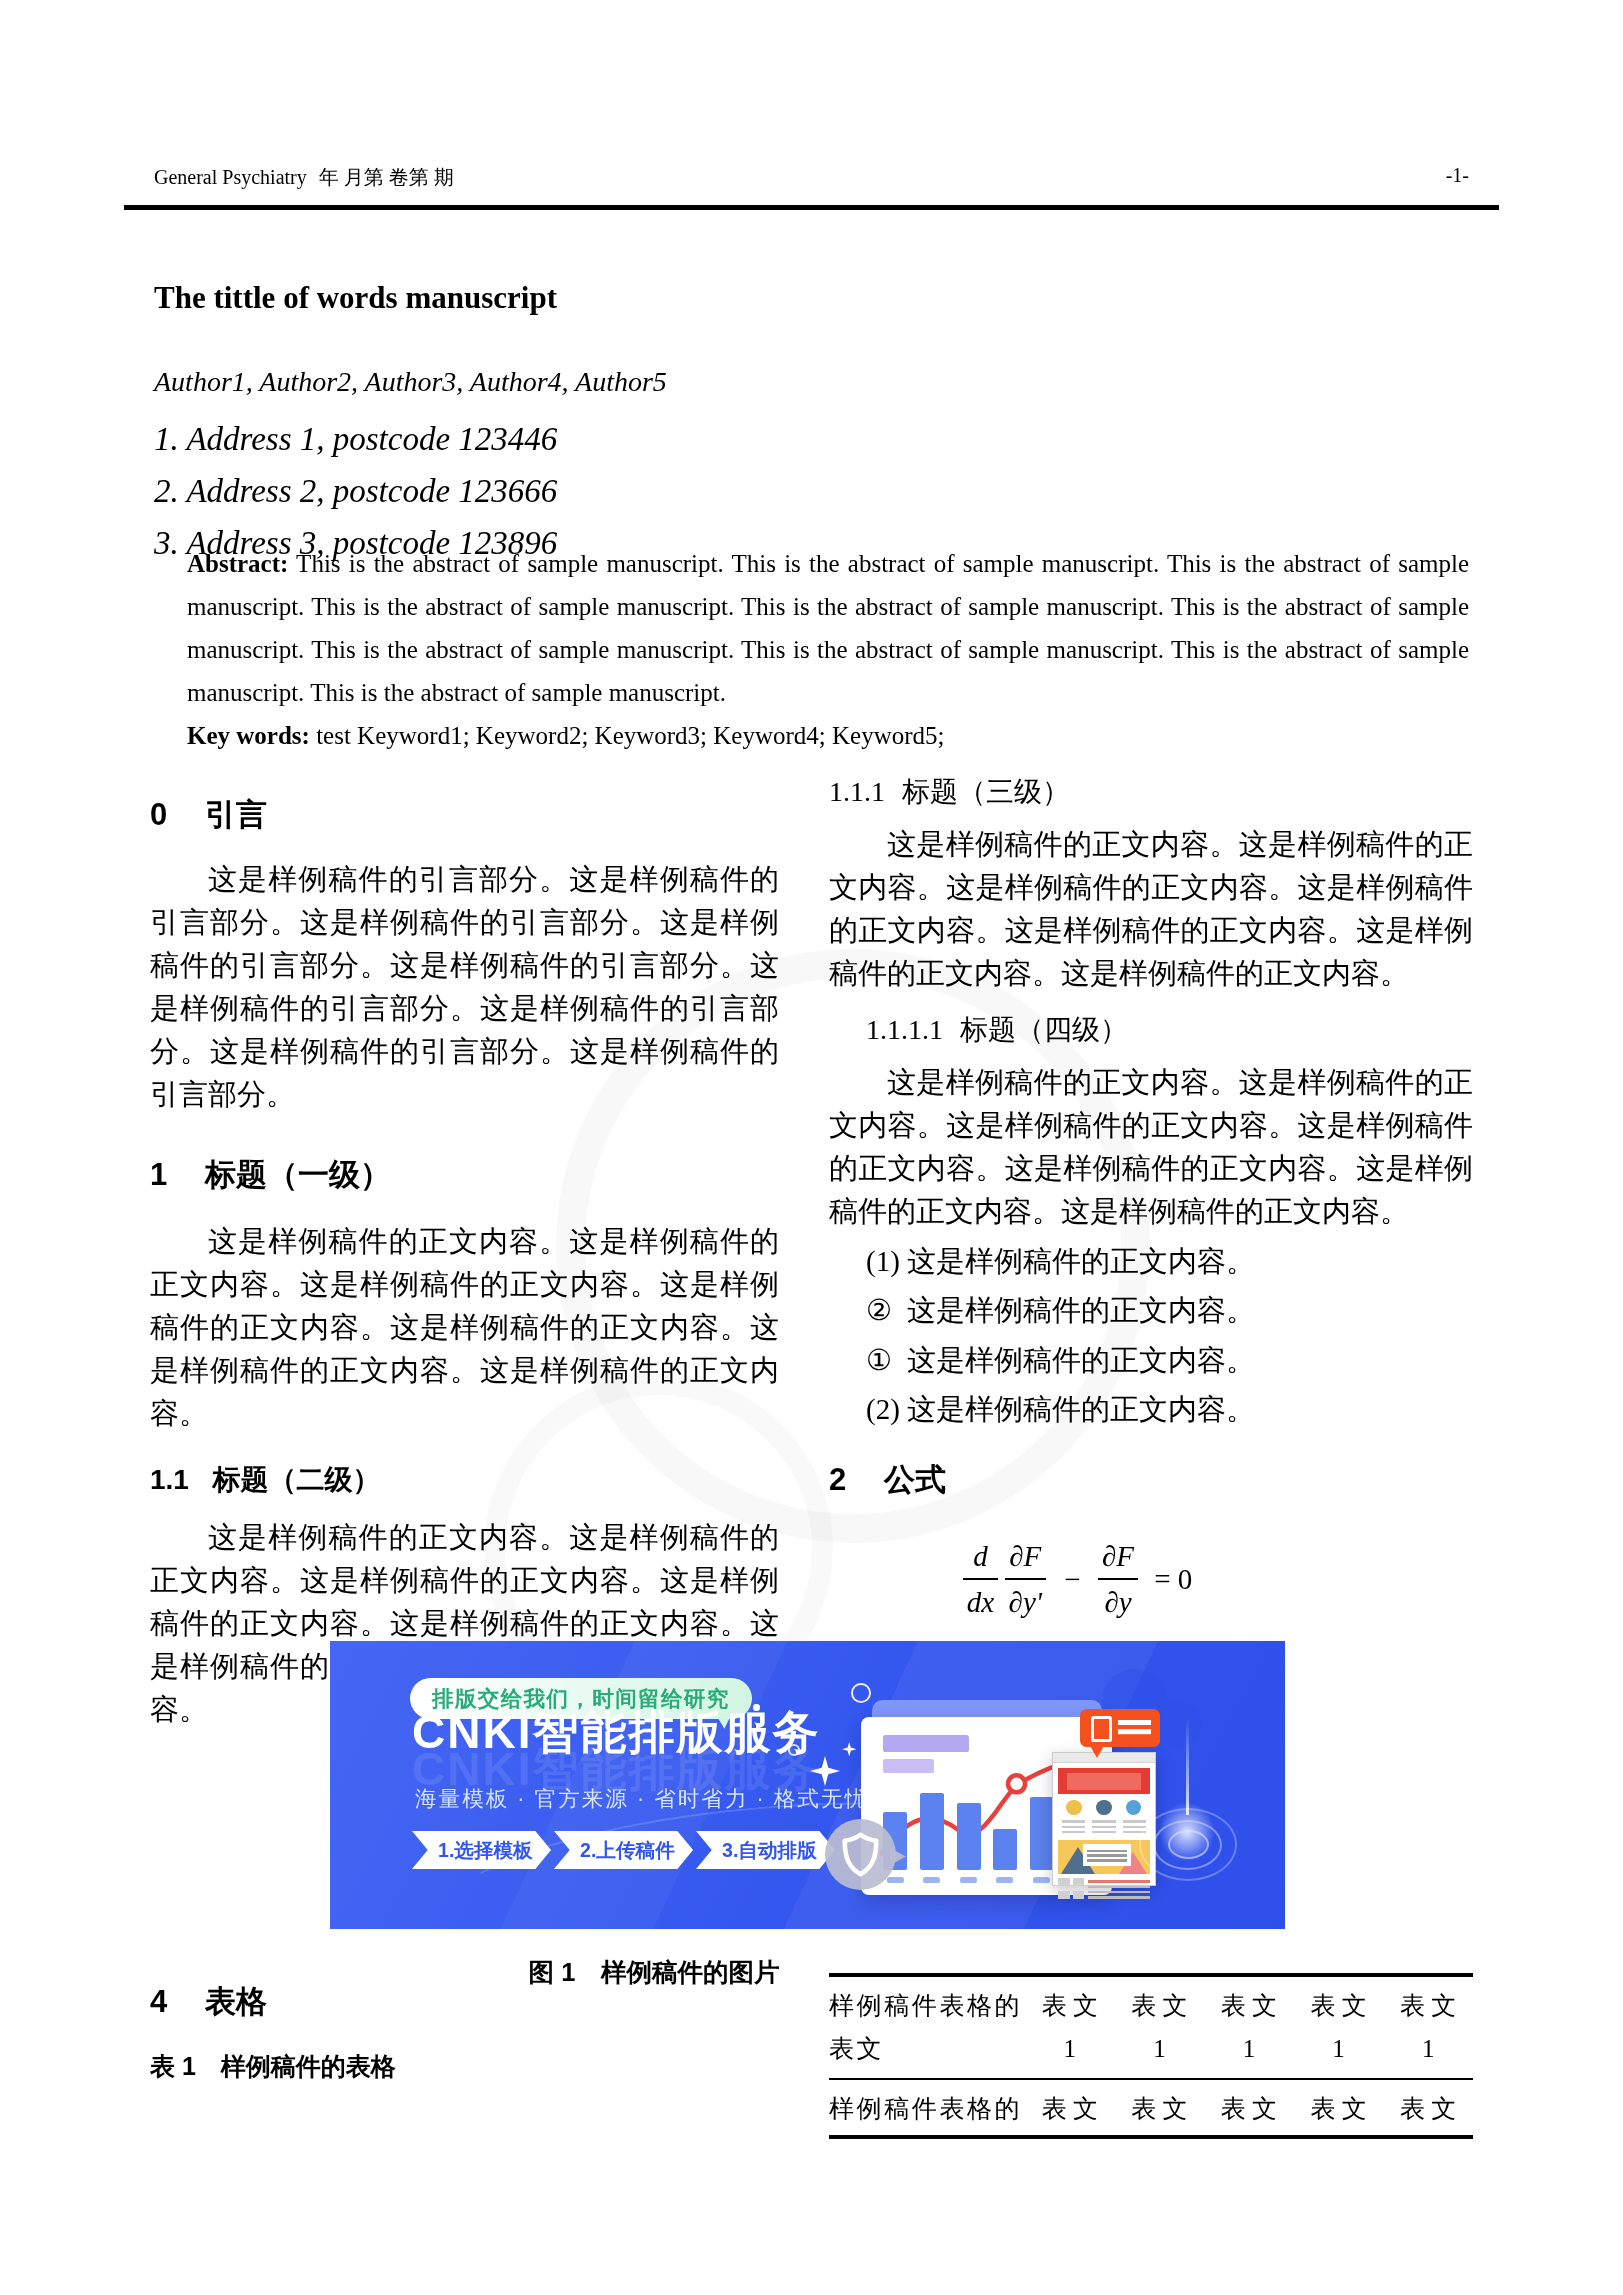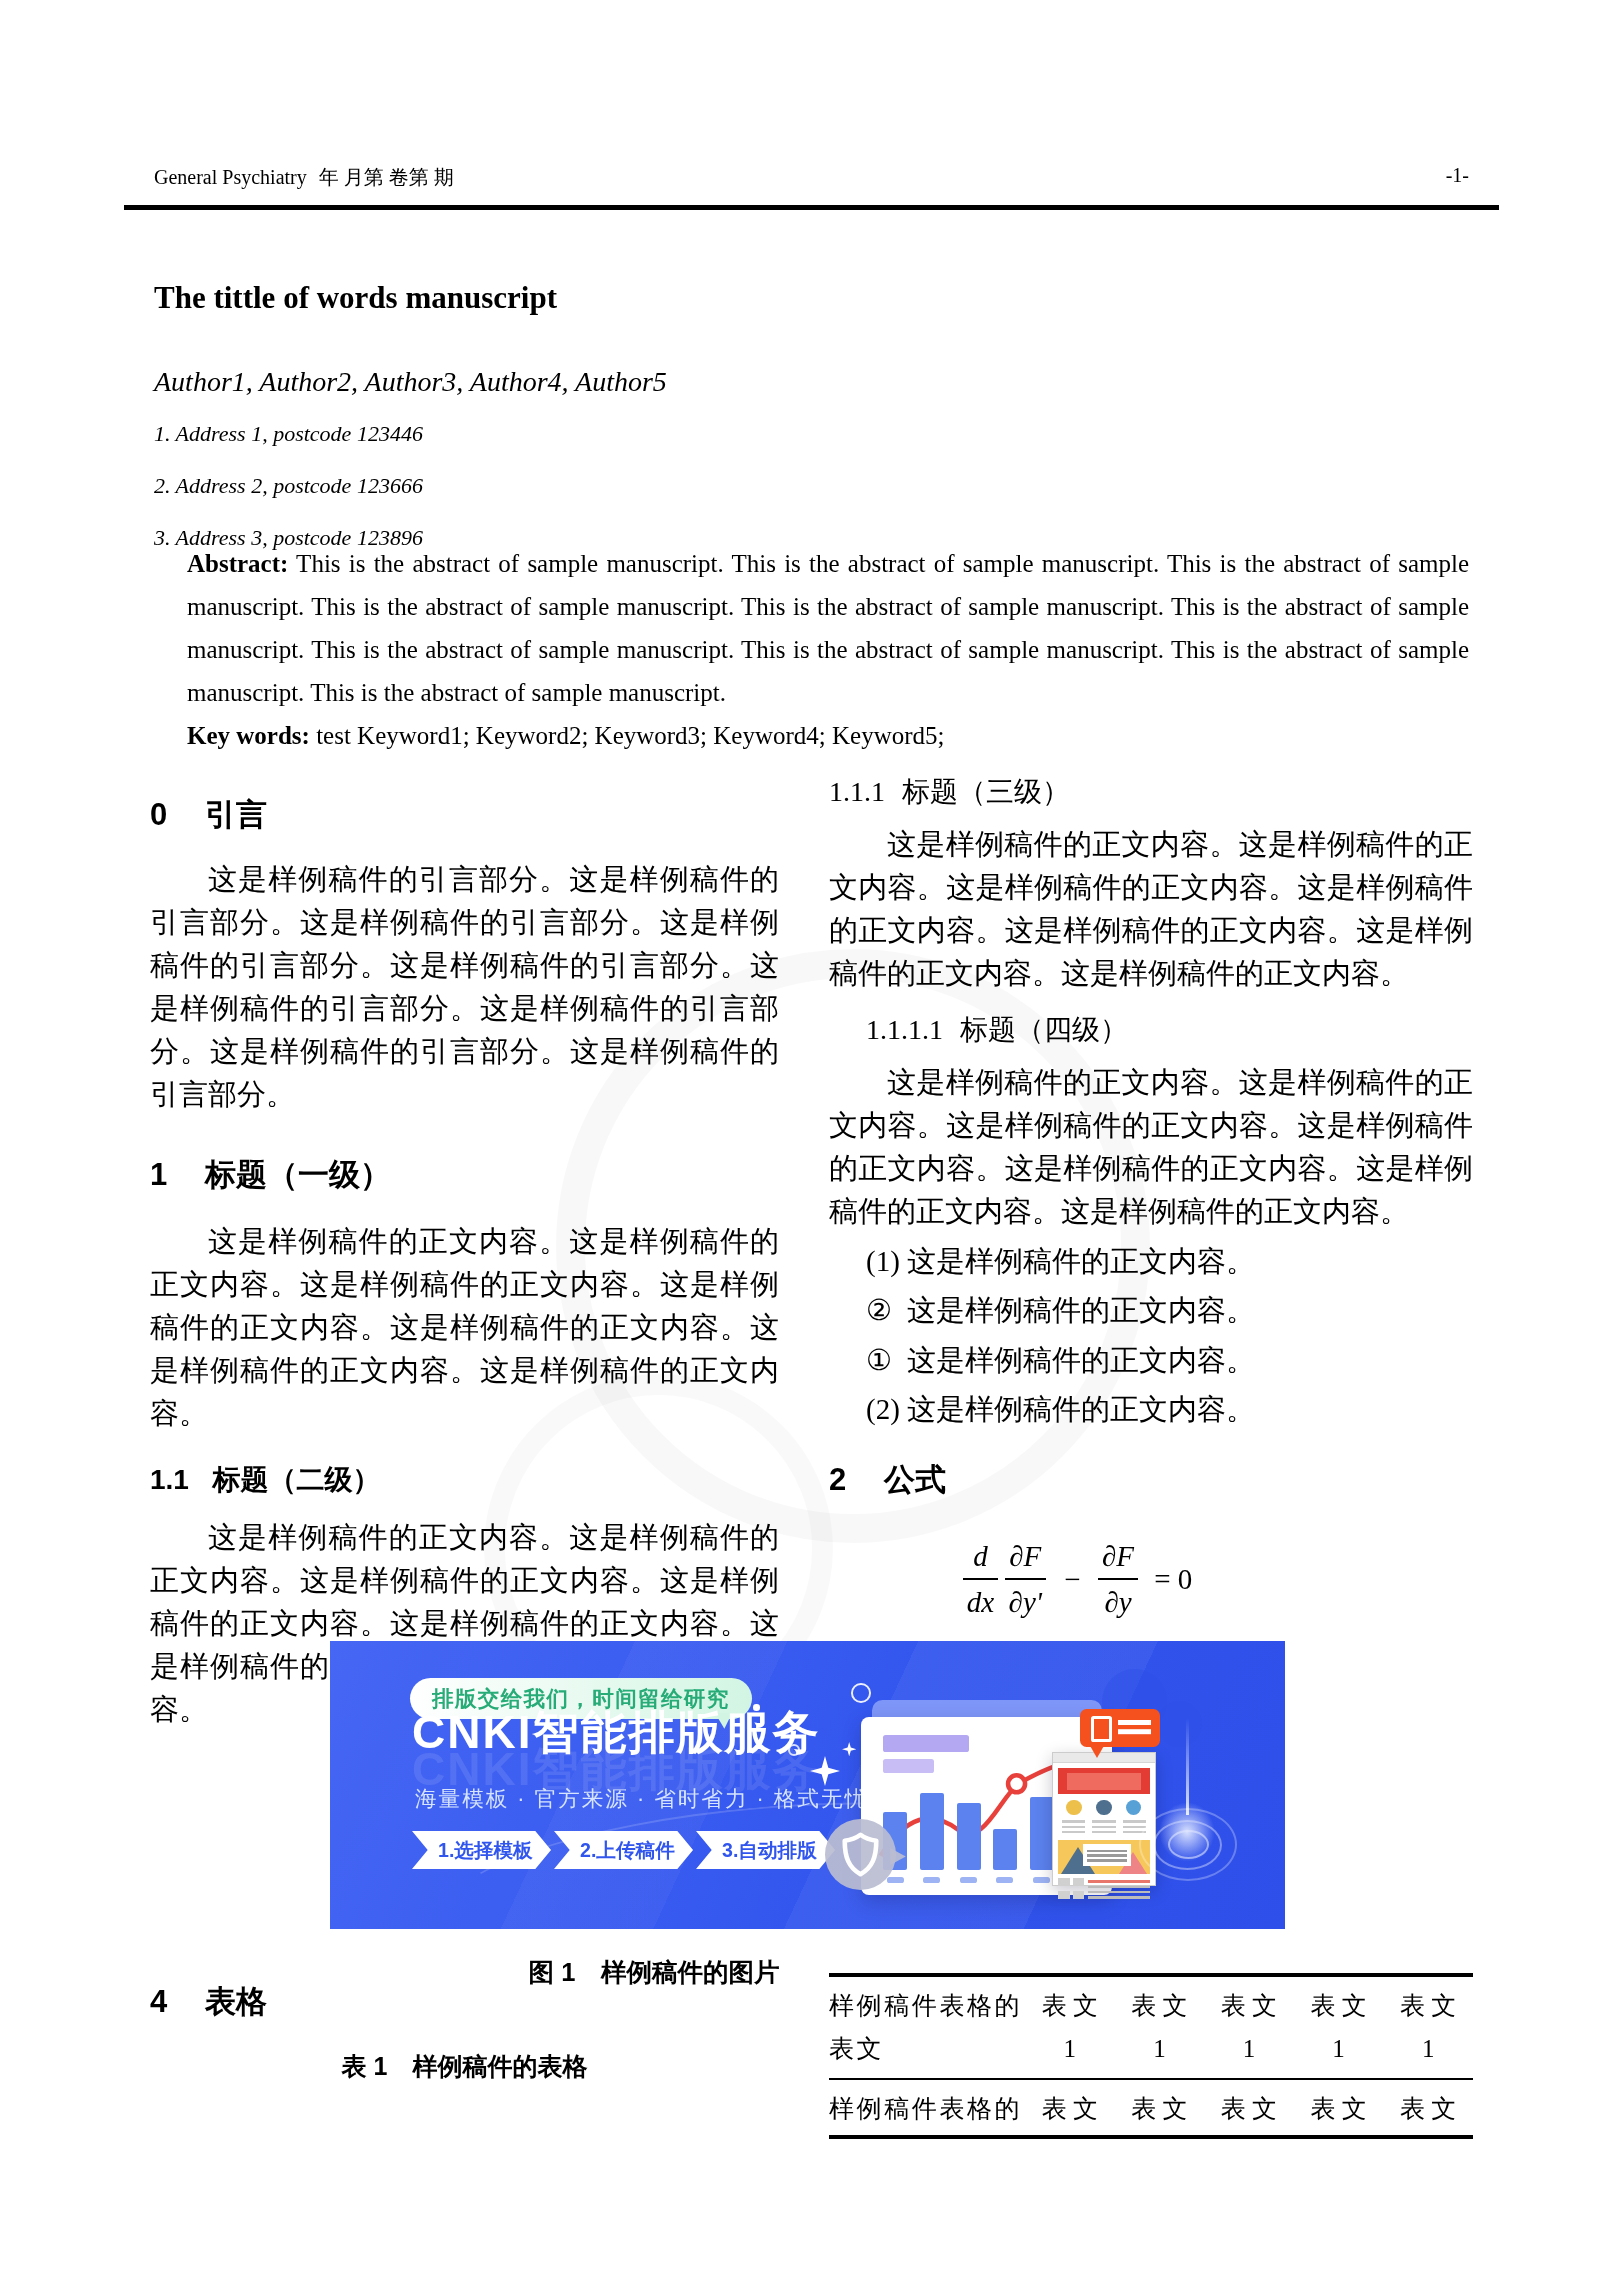--- a/index.html
+++ b/index.html
@@ -12,21 +12,21 @@
   .wm2{left:484px;top:1374px;width:307px;height:307px;border:21px solid rgba(0,0,0,0.024);}
 
   
   .hdr{position:absolute;left:154px;top:164px;width:1315px;display:flex;justify-content:space-between;font-size:20px;}
   .hdr .journal{margin-right:12px;}
   .rule{position:absolute;left:124px;top:205px;width:1375px;height:4.6px;background:#000;}
 
   
   .title{position:absolute;left:154px;top:280px;font-size:31px;font-weight:bold;}
   .authors{position:absolute;left:154px;top:366px;font-size:28px;font-style:italic;}
-  .addr{position:absolute;left:154px;font-size:22px;font-style:italic;}
+  .addr{position:absolute;left:154px;font-size:33px;font-style:italic;}
   .addr1{top:421px;} .addr2{top:473px;} .addr3{top:525px;}
 
   
   .abs{position:absolute;left:187px;top:542px;width:1282px;font-size:25px;line-height:43px;text-align:justify;}
   .abs b{font-weight:bold;}
 
   
   .colL{position:absolute;left:150px;top:772px;width:629px;}
   .colR{position:absolute;left:829px;top:772px;width:644px;}
   .para{font-size:29px;line-height:43px;text-align:justify;text-indent:2em;}
@@ -134,21 +134,21 @@
   .spk1{left:480px;top:115px;width:30px;height:30px;}
   .spk2{left:512px;top:101px;width:14.4px;height:14.4px;}
   .circ-o{position:absolute;left:521px;top:42px;width:15.7px;height:15.7px;border:2.6px solid rgba(255,255,255,0.9);border-radius:50%;}
   .dotw{position:absolute;left:423px;top:63px;width:6.5px;height:6.5px;border-radius:50%;background:#fff;}
   .doto{position:absolute;left:458px;top:103px;width:7.9px;height:7.9px;border:2px solid rgba(255,255,255,0.8);border-radius:50%;}
 
   
   .figcap{position:absolute;left:0;top:1955px;width:1308px;text-align:center;
           font-family:"Liberation Sans","DejaVu Sans",sans-serif;font-weight:bold;font-size:25.5px;}
   .h4{position:absolute;left:150px;top:1981px;}
-  .tabcap{position:absolute;left:150px;top:2050px;width:629px;text-align:center;
+  .tabcap{position:absolute;left:150px;top:2050px;width:629px;text-align:left;
           font-family:"Liberation Sans","DejaVu Sans",sans-serif;font-weight:bold;font-size:25px;}
   .stable{position:absolute;left:829px;top:1973px;width:644px;border-collapse:collapse;font-size:25px;
           border-top:4.6px solid #000;border-bottom:4.6px solid #000;}
   .stable td{padding:9.2px 0;text-align:center;white-space:nowrap;}
   .stable td.c0{width:196px;text-align:left;letter-spacing:2.6px;}
   .stable tr.mid td{border-bottom:2.6px solid #000;}
   .stable tr.r1 td{padding-top:11.8px;padding-bottom:5.2px;}
   .stable tr.mid td{padding-top:5.2px;padding-bottom:13px;}
   .stable tr.r3 td{padding-top:11.8px;padding-bottom:10.5px;}
 </style>

